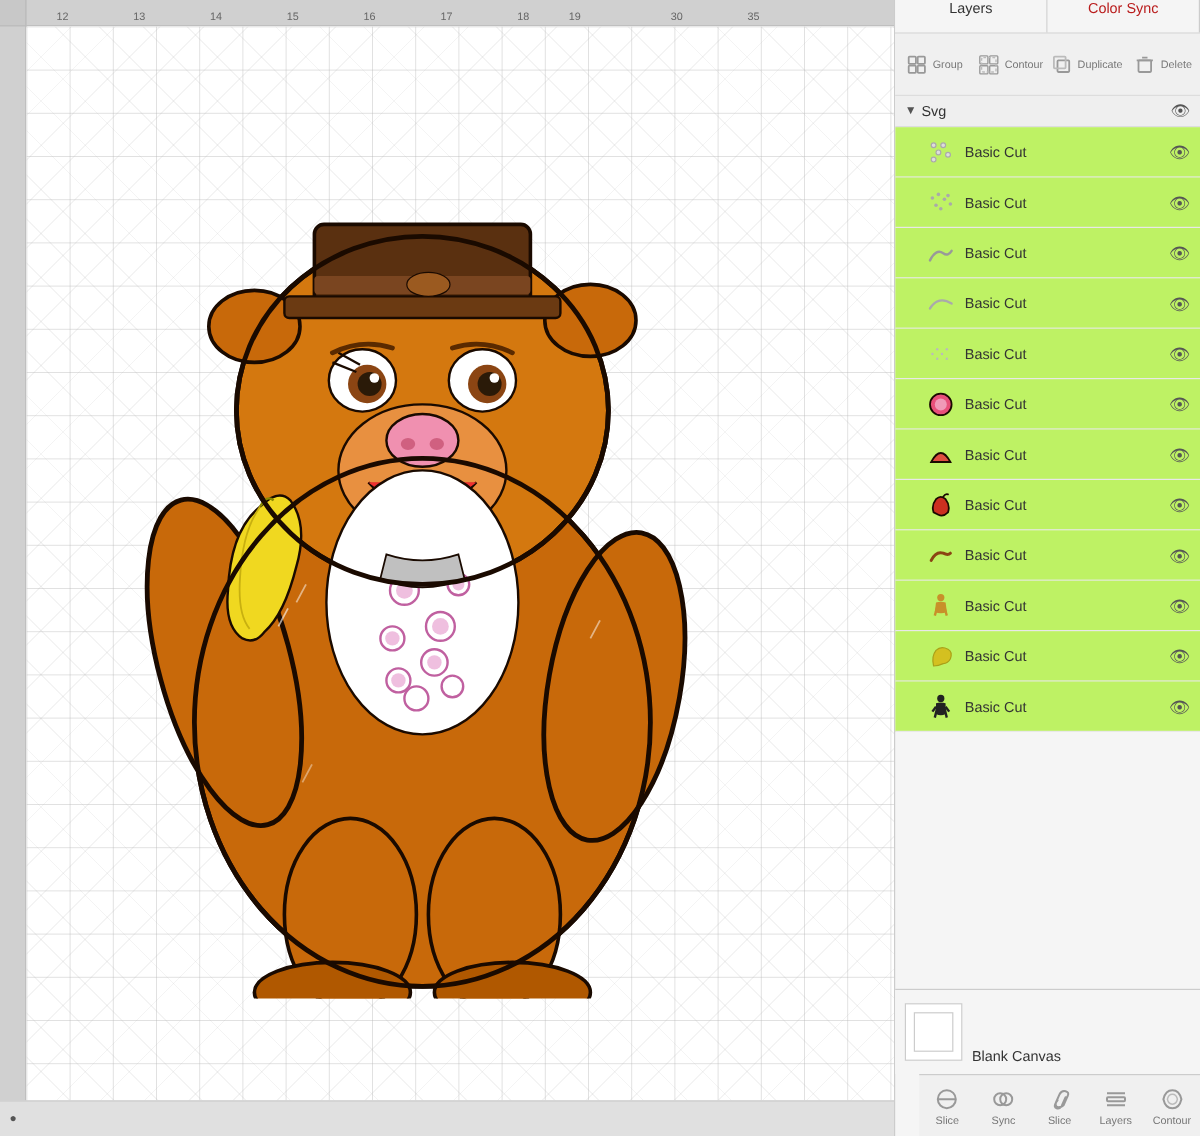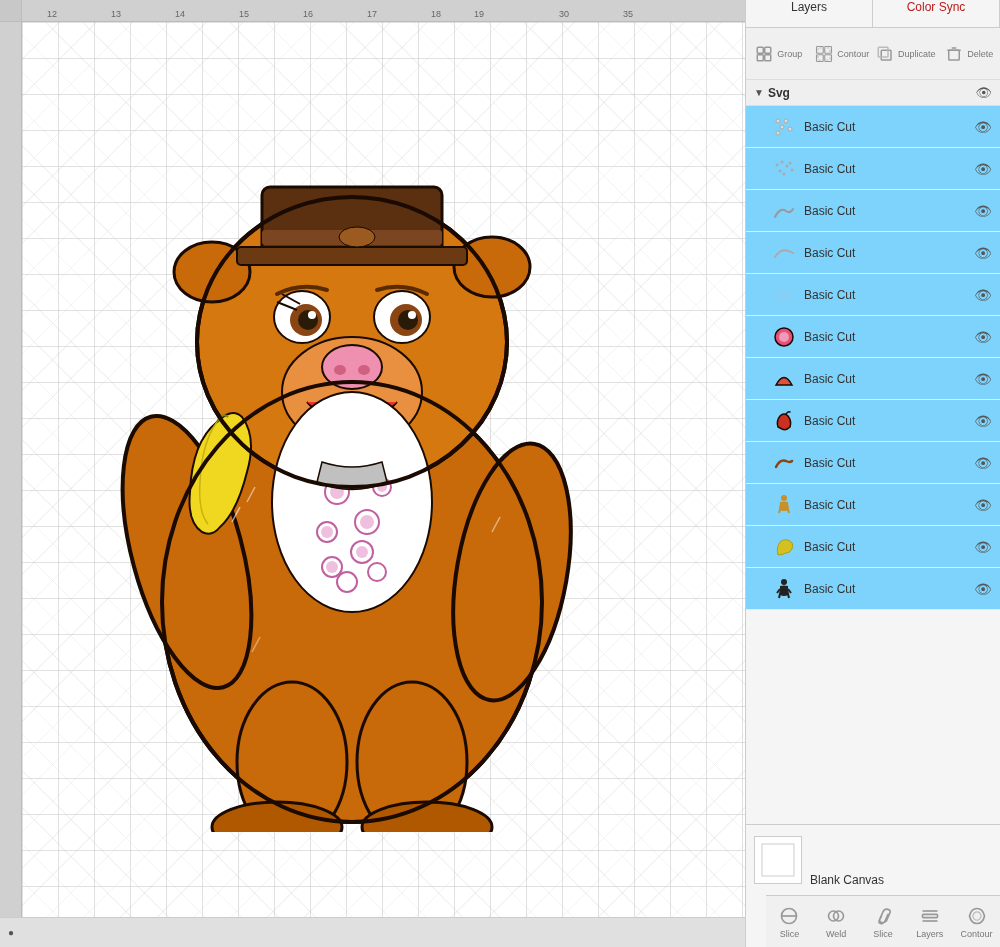--- a/index.html
+++ b/index.html
@@ -195,35 +195,35 @@
       font-size: 12px;
       color: #333;
       gap: 4px;
     }
     .group-header .arrow {
       font-size: 10px;
       color: #555;
     }
     .group-header .group-label {
       flex: 1;
-      font-weight: 700;
+      font-weight: 400;
     }
     .group-header .eye-icon {
       color: #555;
       font-size: 13px;
       cursor: pointer;
     }
 
     
     .layer-row {
       display: flex;
       align-items: center;
       padding: 4px 8px 4px 24px;
       border-bottom: 1px solid #e8e8e8;
-      background: #7dd3fc;
+      background: #bef264;
       min-height: 42px;
       gap: 6px;
       cursor: pointer;
     }
     .layer-thumb {
       width: 28px;
       height: 28px;
       display: flex;
       align-items: center;
       justify-content: center;
@@ -656,21 +656,21 @@
       </div>
       <span>Slice</span>
     </div>
     <div class="action-btn">
       <div class="icon-box">
         <svg width="20" height="20" viewBox="0 0 24 24">
             <circle cx="9" cy="12" r="6" fill="none" stroke="#999" stroke-width="2"></circle>
             <circle cx="15" cy="12" r="6" fill="none" stroke="#999" stroke-width="2"></circle>
           </svg>
       </div>
-      <span>Weld</span>
+      <span>Sync</span>
     </div>
     <div class="action-btn">
       <div class="icon-box">
         <svg width="20" height="20" viewBox="0 0 24 24">
             <path d="M10 13 Q8 15 8 17 Q8 20 11 20 Q14 20 16 18 L20 9 Q22 5 18 4 Q14 3 12 7 L8 16 Q6 20 9 21 Q12 22 14 19 L18 10" fill="none" stroke="#999" stroke-width="2" stroke-linecap="round"></path>
           </svg>
       </div>
       <span>Slice</span>
     </div>
     <div class="action-btn">

